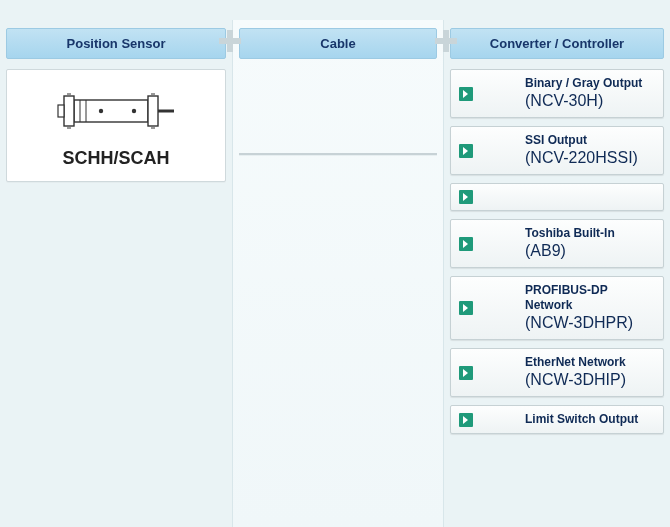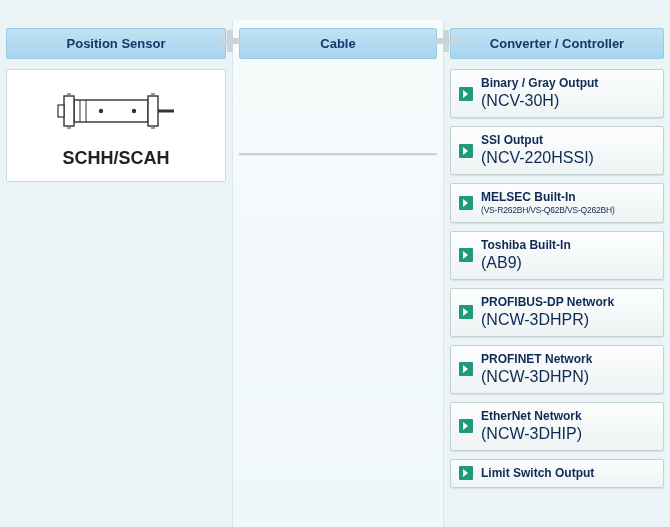--- a/index.html
+++ b/index.html
@@ -78,20 +78,21 @@
   .conv-item {
     display: flex;
     align-items: center;
     background: linear-gradient(#fdfefe, #eef3f4);
     border: 1px solid #c6d1d4;
     border-radius: 2px;
     padding: 6px 8px;
     margin-bottom: 8px;
     box-shadow: 0 1px 1px rgba(0,0,0,0.08);
     cursor: pointer;
+    gap: 44px;
   }
   .arrow-icon {
     width: 14px;
     height: 14px;
     background: #1f9a7a;
     position: relative;
     flex-shrink: 0;
     margin-right: 8px;
     border-radius: 1px;
   }
@@ -163,49 +164,38 @@
         </div>
         <div class="conv-item">
           <span class="arrow-icon"></span>
           <span class="conv-text">
             <div class="conv-title">SSI Output</div>
             <div class="conv-sub">(NCV-220HSSI)</div>
           </span>
         </div>
         <div class="conv-item">
           <span class="arrow-icon"></span>
-          <span class="conv-text">
-            <div class="conv-title">MELSEC Built-In</div>
-            <div class="conv-sub small">(VS-R262BH/VS-Q62B/VS-Q262BH)</div>
-          </span>
         </div>
         <div class="conv-item">
           <span class="arrow-icon"></span>
           <span class="conv-text">
             <div class="conv-title">Toshiba Built-In</div>
             <div class="conv-sub">(AB9)</div>
           </span>
         </div>
         <div class="conv-item">
           <span class="arrow-icon"></span>
           <span class="conv-text">
             <div class="conv-title">PROFIBUS-DP Network</div>
             <div class="conv-sub">(NCW-3DHPR)</div>
           </span>
         </div>
         <div class="conv-item">
           <span class="arrow-icon"></span>
           <span class="conv-text">
-            <div class="conv-title">PROFINET Network</div>
-            <div class="conv-sub">(NCW-3DHPN)</div>
-          </span>
-        </div>
-        <div class="conv-item">
-          <span class="arrow-icon"></span>
-          <span class="conv-text">
             <div class="conv-title">EtherNet Network</div>
             <div class="conv-sub">(NCW-3DHIP)</div>
           </span>
         </div>
         <div class="conv-item">
           <span class="arrow-icon"></span>
           <span class="conv-text">
             <div class="conv-title">Limit Switch Output</div>
           </span>
         </div>

